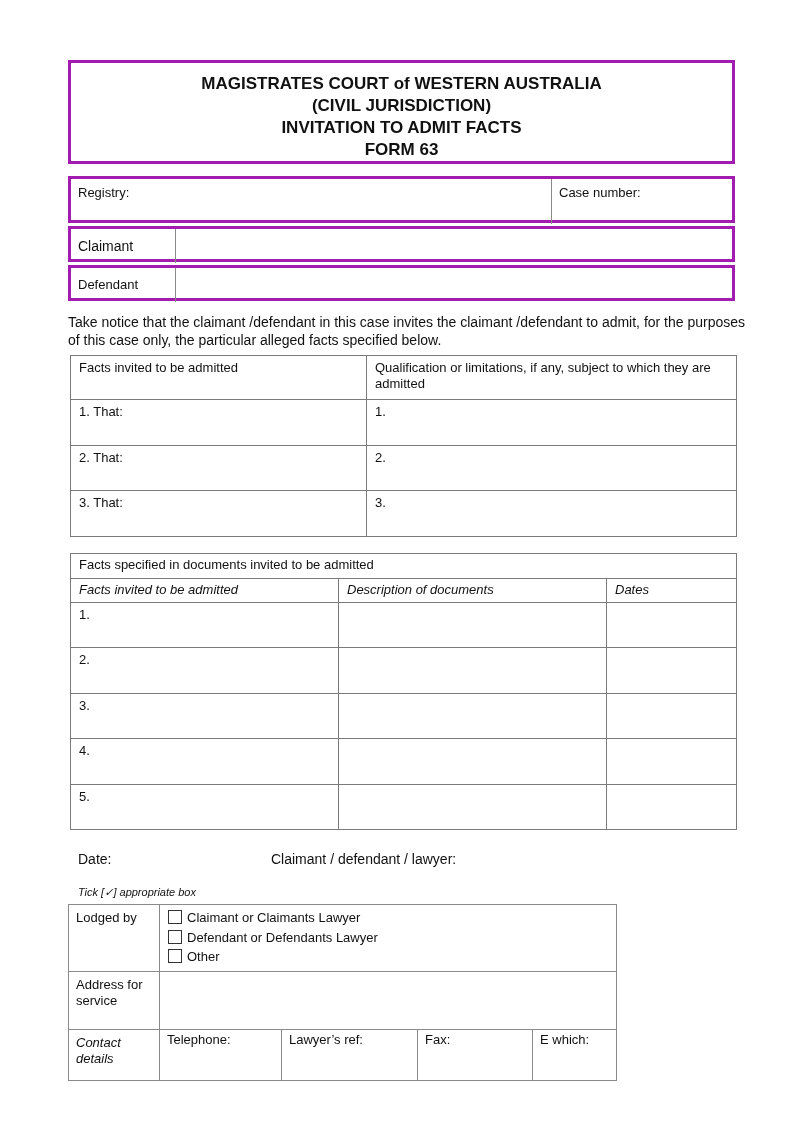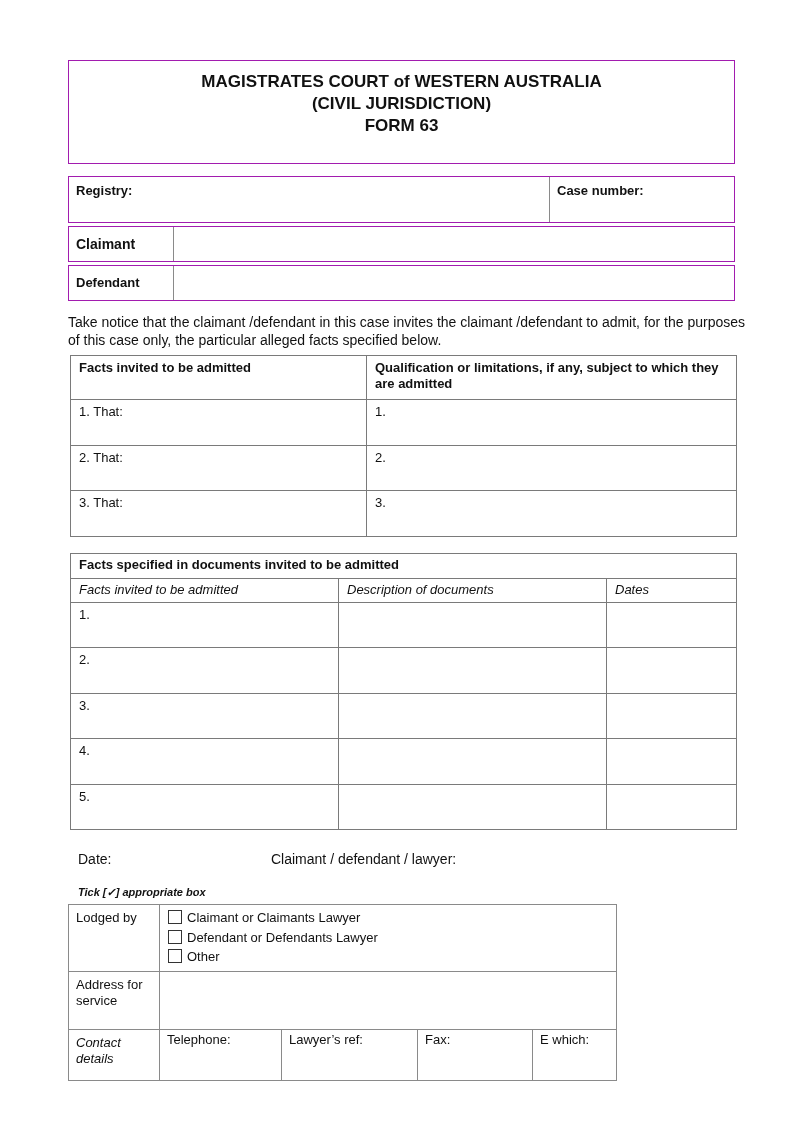--- a/index.html
+++ b/index.html
@@ -1,39 +1,40 @@
 <!DOCTYPE html>
 <html><head>
 <meta charset="utf-8">
 <style>
   html, body { margin: 0; padding: 0; background: #ffffff; }
   body { width: 800px; height: 1130px; position: relative; font-family: "Liberation Sans", sans-serif; color: #111; font-size: 13.5px; }
   .abs { position: absolute; box-sizing: border-box; }
-  .box { border: 1px solid #a21caf; }
+  .box { border: 3px solid #a21caf; }
   .title-box { left: 68px; top: 60px; width: 667px; height: 104px; text-align: center; padding-top: 10px; }
   .title-box div { font-weight: bold; font-size: 17px; line-height: 22px; }
-  .bold { font-weight: bold; }
+  .bold { font-weight: normal; }
   .lbl { font-size: 13px; }
   table { border-collapse: collapse; }
   td { box-sizing: border-box; vertical-align: top; padding: 4px 8px; }
   .t1 td, .t2 td { border: 1px solid #7a7a7a; }
   .t1 { left: 70px; top: 355px; width: 667px; border: 1px solid #555; }
   .t2 { left: 70px; top: 553px; width: 667px; border: 1px solid #555; }
   .italic { font-style: italic; }
   .t3 { left: 68px; top: 904px; width: 549px; }
   .t3 td { border: 1px solid #8a8a8a; font-size: 13px; }
   .cb { display: inline-block; width: 12px; height: 12px; border: 1px solid #333; vertical-align: -2px; margin-right: 5px; cursor: pointer; }
   .cbrow { line-height: 19.5px; }
 </style>
 </head>
 <body>
 
 <div class="abs box title-box">
   <div>MAGISTRATES COURT of WESTERN AUSTRALIA</div>
   <div>(CIVIL JURISDICTION)</div>
+  <div>INVITATION TO ADMIT FACTS</div>
   <div>FORM 63</div>
 </div>
 
 <div class="abs box" style="left:68px;top:176px;width:667px;height:47px;">
   <div class="abs" style="left:0;top:0;width:481px;height:45px;border-right:1px solid #8a8a8a;padding:6px 7px;">
     <span class="bold lbl">Registry:</span>
   </div>
   <div class="abs" style="left:481px;top:0;width:184px;height:45px;padding:6px 7px;">
     <span class="bold lbl">Case number:</span>
   </div>

